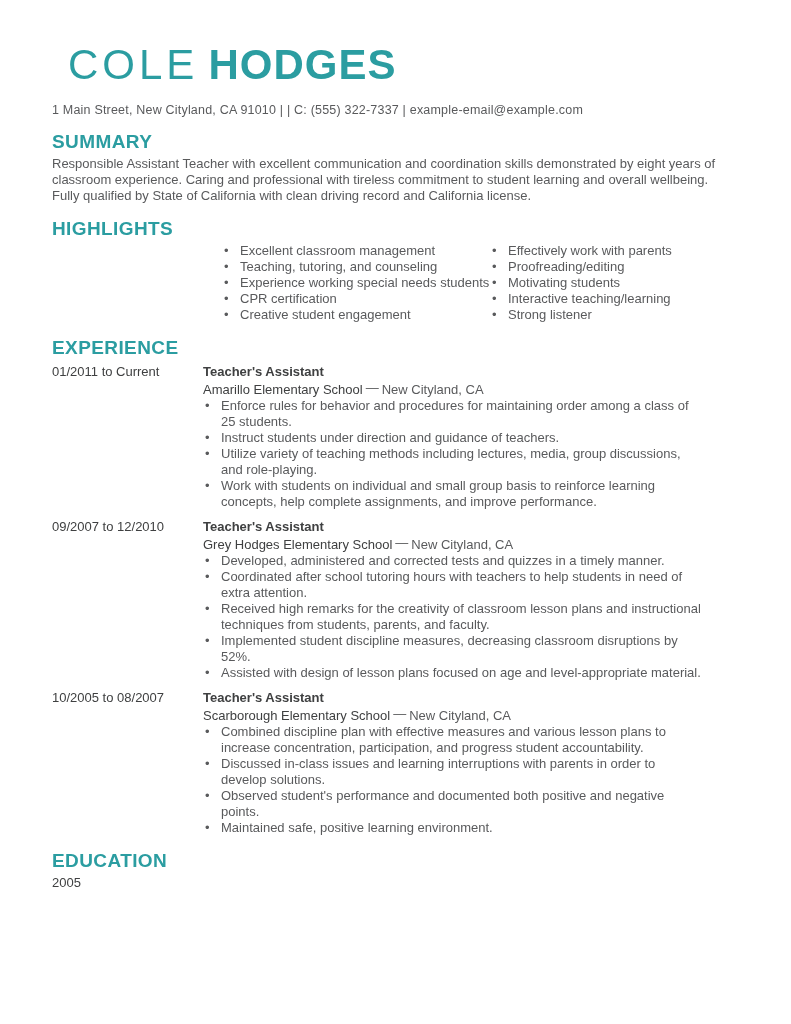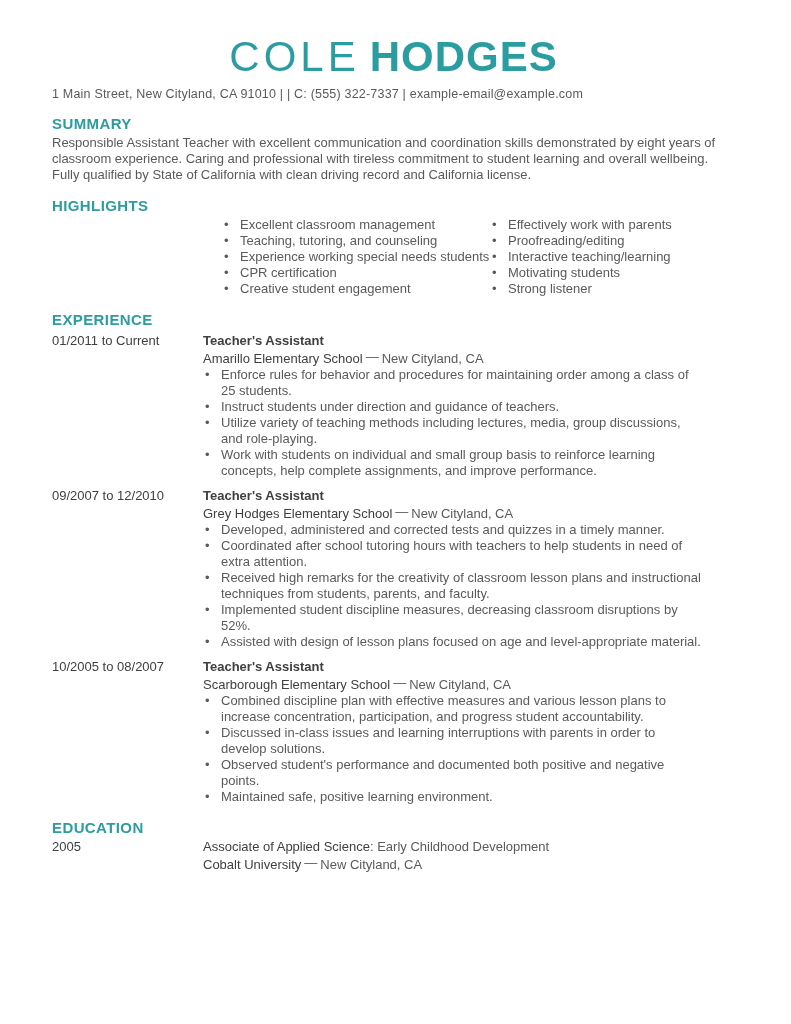--- a/index.html
+++ b/index.html
@@ -6,28 +6,28 @@
   * { box-sizing:border-box; }
   html,body { margin:0; padding:0; }
   body {
     width:791px; height:1024px; background:#ffffff; overflow:hidden;
     font-family:"Liberation Sans","DejaVu Sans",sans-serif;
     color:var(--body);
   }
   .page { padding:26px 56px 0 52px; }
 
   
-  .name { margin:8px; font-size:42px; line-height:1.08; color:var(--accent); font-weight:normal;text-align:center; }
+  .name { margin:16px; font-size:42px; line-height:1.08; color:var(--accent); font-weight:normal; }
   .name .first { letter-spacing:4px; font-weight:normal; }
   .name .last  { letter-spacing:1px; font-weight:bold; margin-left:10px; }
   .contact { margin-top:5px; font-size:12.5px; letter-spacing:0.2px; color:var(--body); }
 
   
   .sec { margin-top:14px; }
-  .sec-heading { margin:0 0 3px 0; font-size:15px; font-weight:bold; letter-spacing:0.4px; color:var(--accent); }
+  .sec-heading { margin:0 0 3px 0; font-size:19px; font-weight:bold; letter-spacing:0.4px; color:var(--accent); }
   .summary-text { margin:0; font-size:13px; line-height:16px; max-width:690px; }
 
   
   ul.blist { list-style:none; margin:0; padding:0; font-size:13px; line-height:16px; }
   ul.blist li { position:relative; padding-left:18px; }
   ul.blist li::before { content:"\2022"; position:absolute; left:2px; top:0; color:var(--body); }
 
   
   .hl-cols { display:grid; grid-template-columns:268px auto; margin-left:170px; margin-top:2px; }
 
@@ -64,22 +64,22 @@
       <ul class="blist">
         <li>Excellent classroom management</li>
         <li>Teaching, tutoring, and counseling</li>
         <li>Experience working special needs students</li>
         <li>CPR certification</li>
         <li>Creative student engagement</li>
       </ul>
       <ul class="blist">
         <li>Effectively work with parents</li>
         <li>Proofreading/editing</li>
+        <li>Motivating students</li>
         <li>Interactive teaching/learning</li>
-        <li>Motivating students</li>
         <li>Strong listener</li>
       </ul>
     </div>
   </section>
 
   <section class="sec">
     <h2 class="sec-heading">EXPERIENCE</h2>
 
     <div class="row job">
       <div class="dates">01/2011 to Current</div>
@@ -122,20 +122,16 @@
           <li>Maintained safe, positive learning environment.</li>
         </ul>
       </div>
     </div>
   </section>
 
   <section class="sec">
     <h2 class="sec-heading">EDUCATION</h2>
     <div class="row edu-row">
       <div class="dates">2005</div>
-      <div class="edu-body">
-        <div class="degree-line"><span class="degree">Associate of Applied Science</span><span>: Early Childhood Development</span></div>
-        <div class="school-line"><span class="school">Cobalt University</span><span class="dash">—</span><span class="location">New Cityland, CA</span></div>
-      </div>
     </div>
   </section>
 
 </div>
 
 </body></html>

